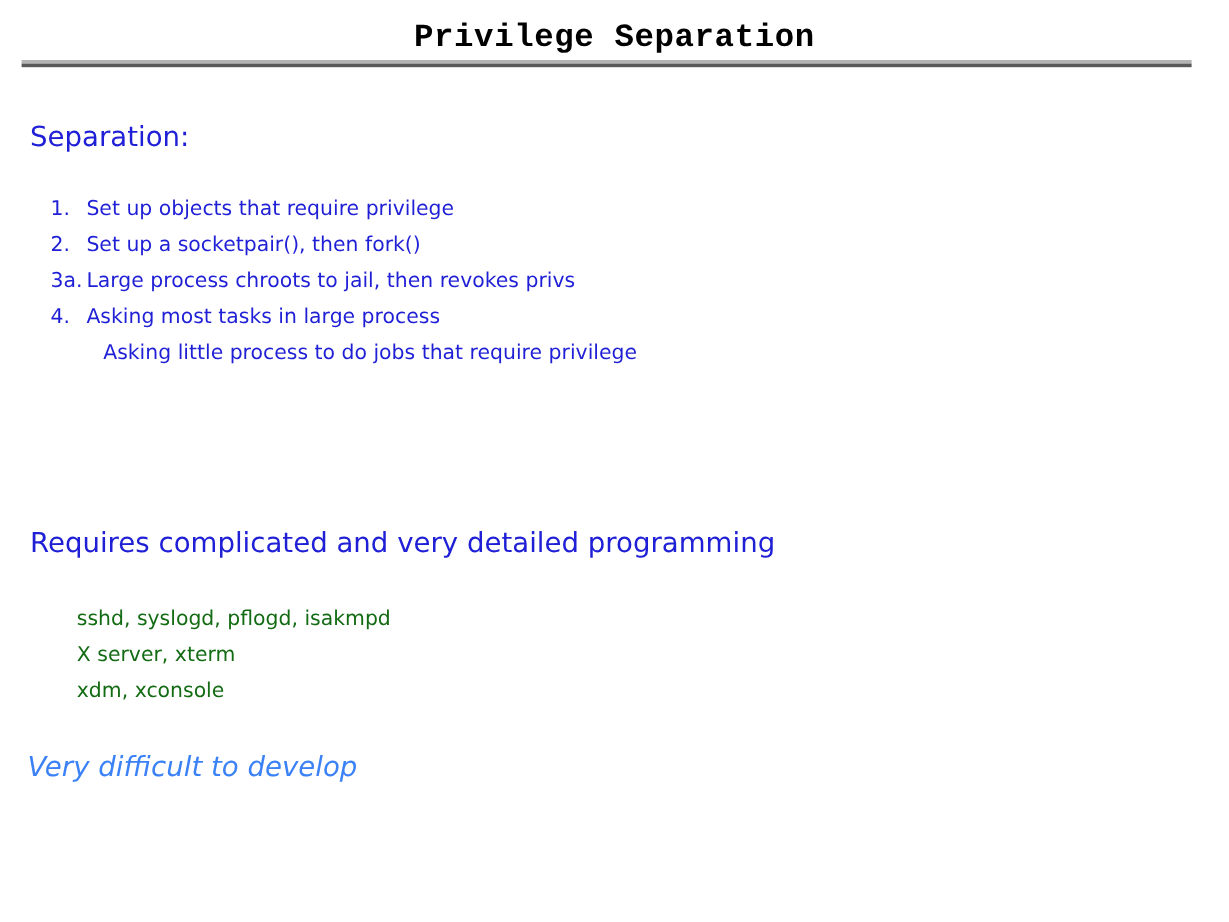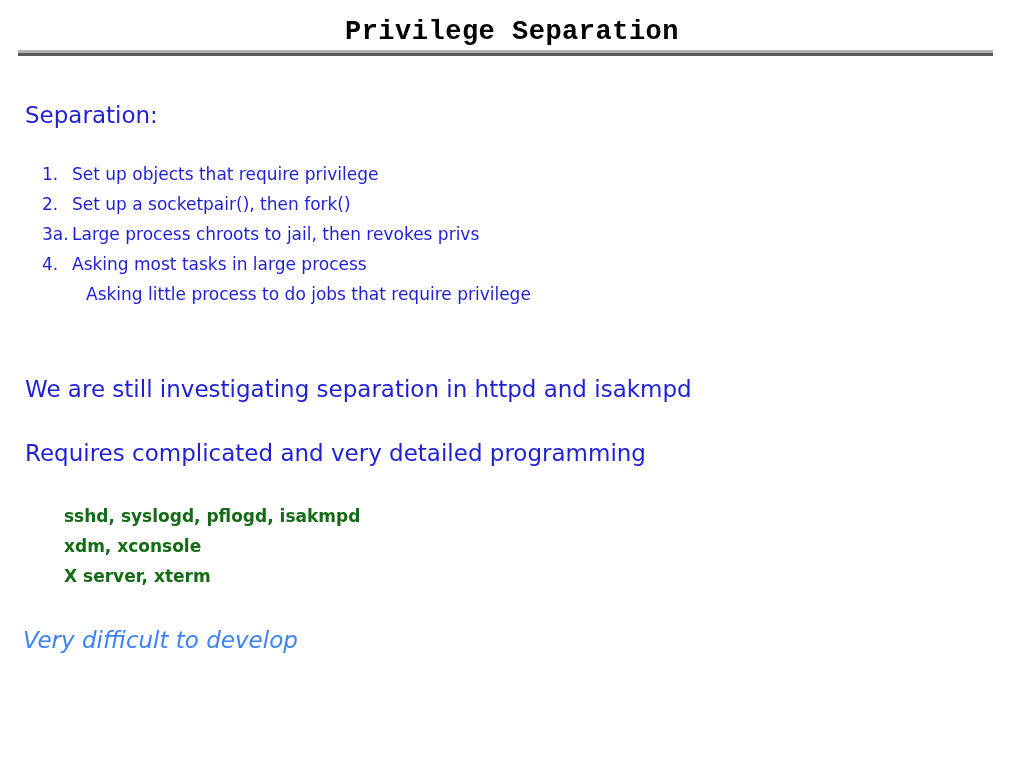--- a/index.html
+++ b/index.html
@@ -112,21 +112,20 @@
   }
   .line-requires {
     left: 25px;
     top: 438px;
   }
 
   .program-block {
     position: absolute;
     left: 64px;
     top: 501px;
-    font-weight: bold;
   }
   .program-line {
     display: block;
     height: 30px;
     line-height: 30px;
     font-family: "DejaVu Sans", sans-serif;
     font-size: 17px;
     color: #136b13;
     white-space: nowrap;
   }
@@ -159,25 +158,24 @@
     </div>
     <div class="step-row">
       <span class="step-marker">3a.</span><span class="step-text">Large process chroots to jail, then revokes privs</span>
     </div>
     <div class="step-row">
       <span class="step-marker">4.</span><span class="step-text">Asking most tasks in large process</span>
     </div>
     <div class="step-row continuation">Asking little process to do jobs that require privilege</div>
   </div>
 
-  <div class="body-text blue line-httpd">We are still investigating separation in httpd and isakmpd</div>
 
   <div class="body-text blue line-requires">Requires complicated and very detailed programming</div>
 
   <div class="program-block">
     <div class="program-line">sshd, syslogd, pflogd, isakmpd</div>
+    <div class="program-line">X server, xterm</div>
     <div class="program-line">xdm, xconsole</div>
-    <div class="program-line">X server, xterm</div>
   </div>
 
   <div class="body-text red line-difficult">Very difficult to develop</div>
 
 </div>
 
 </body></html>

